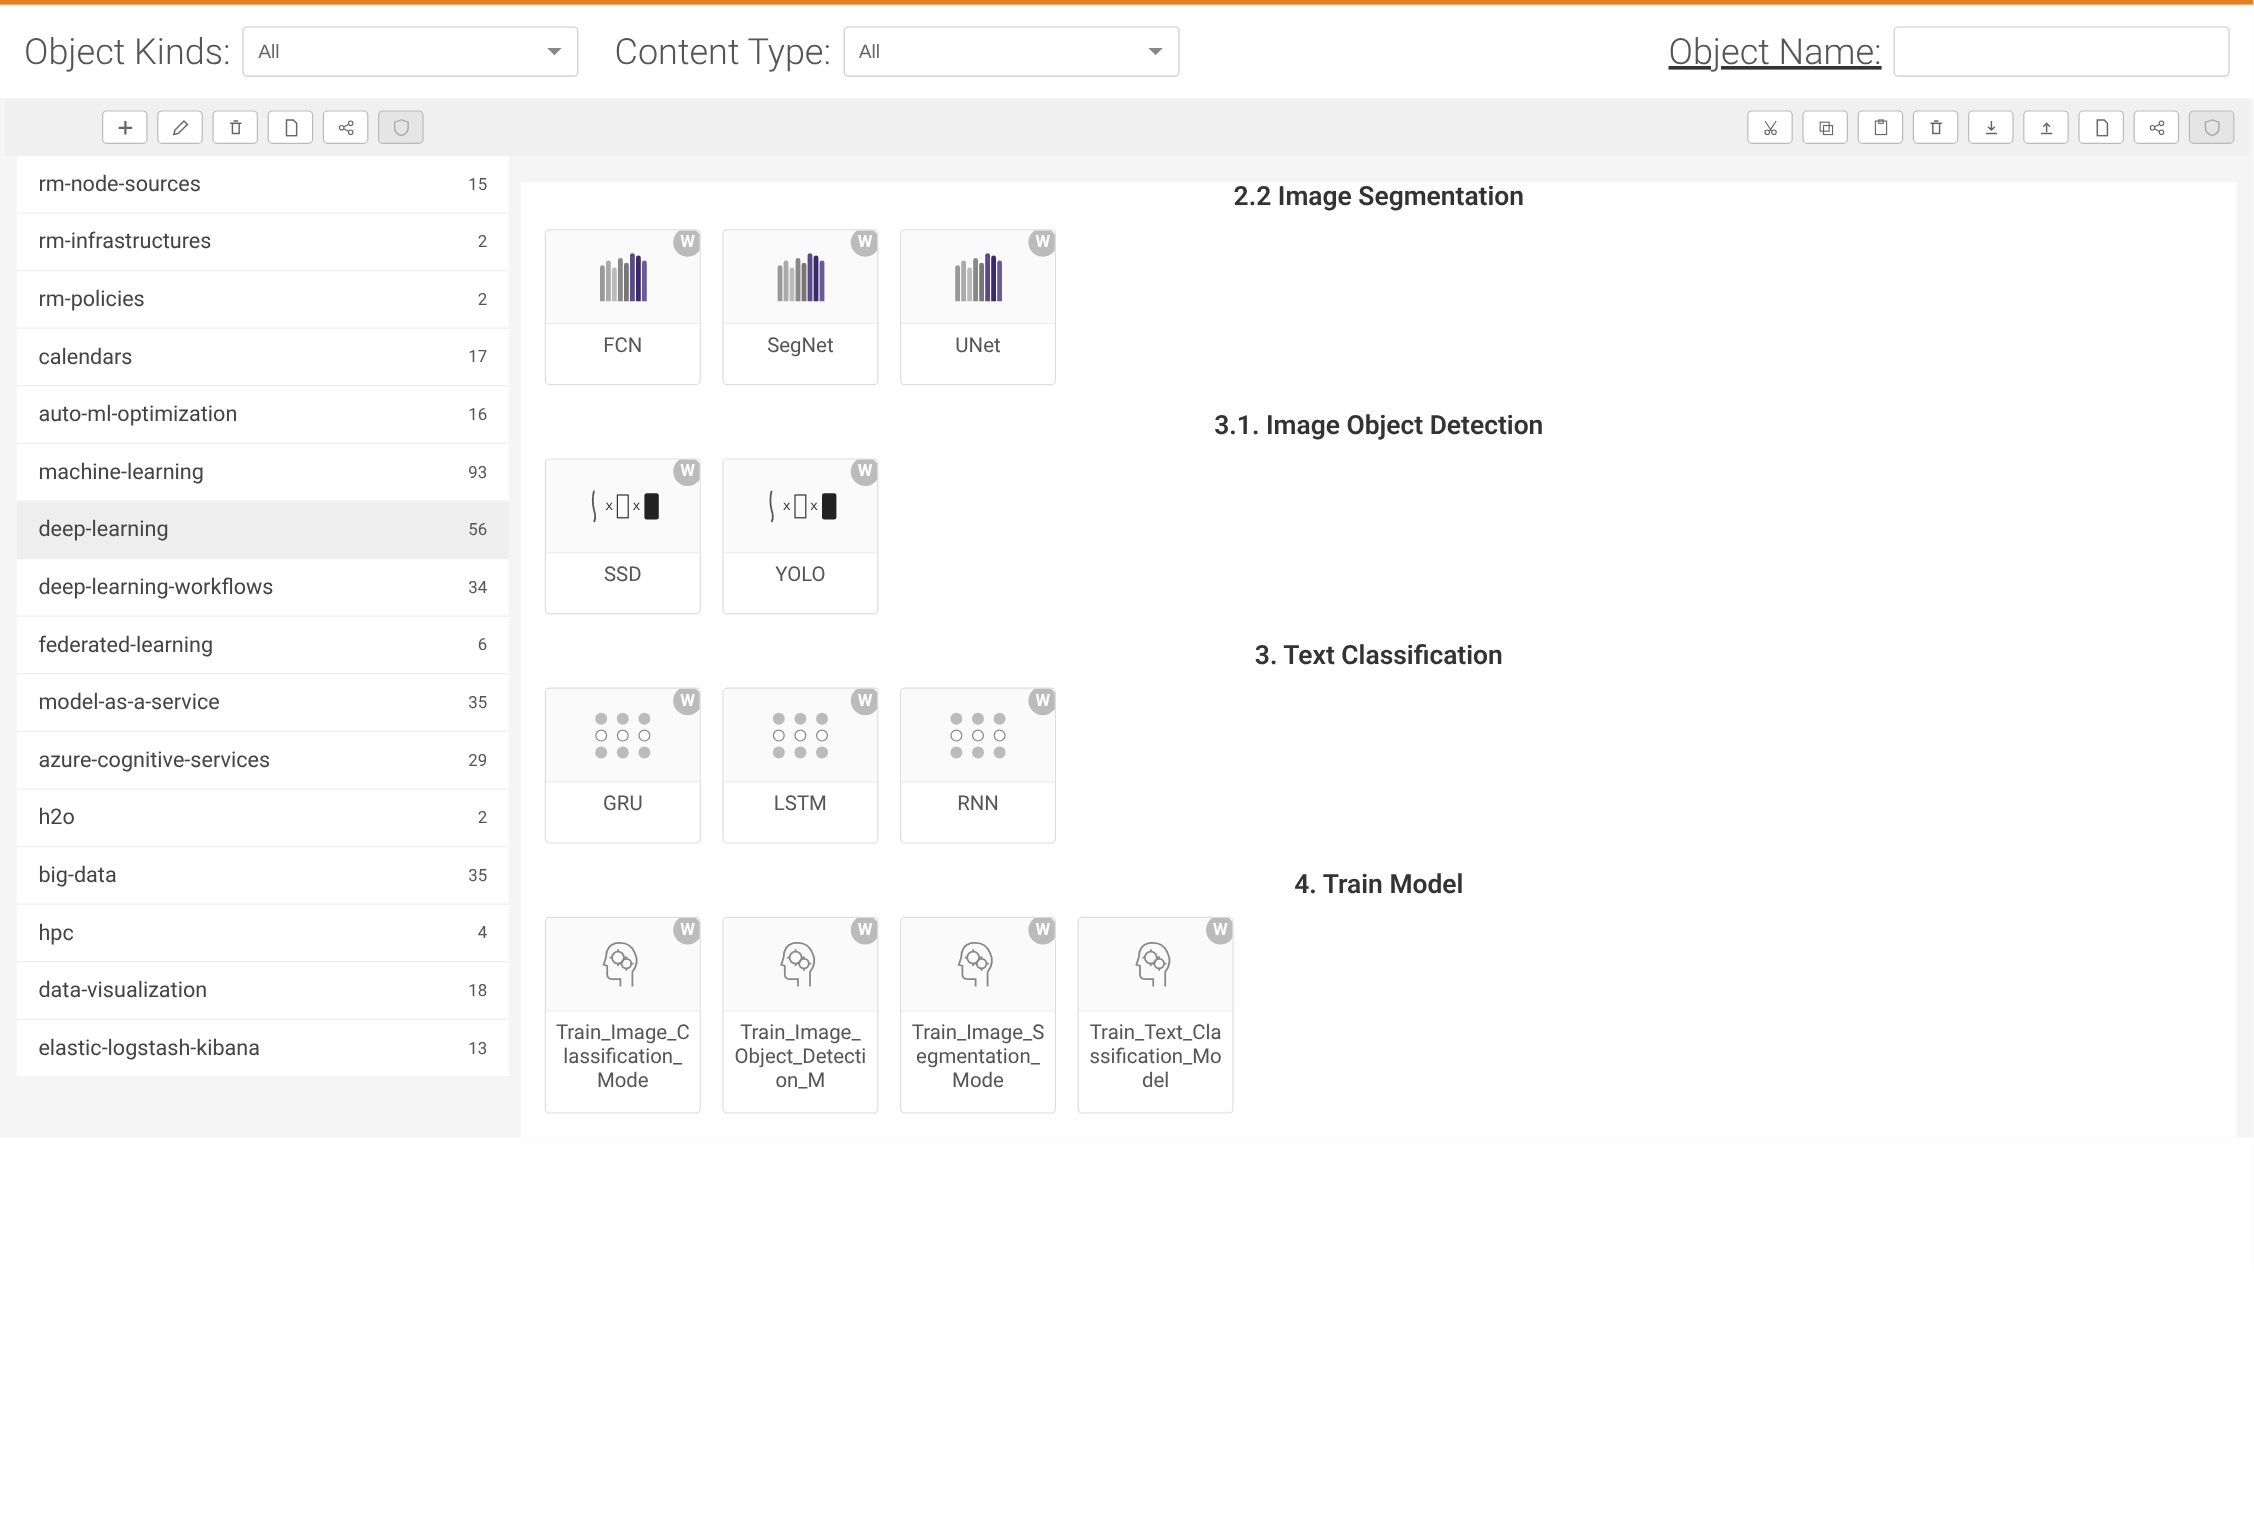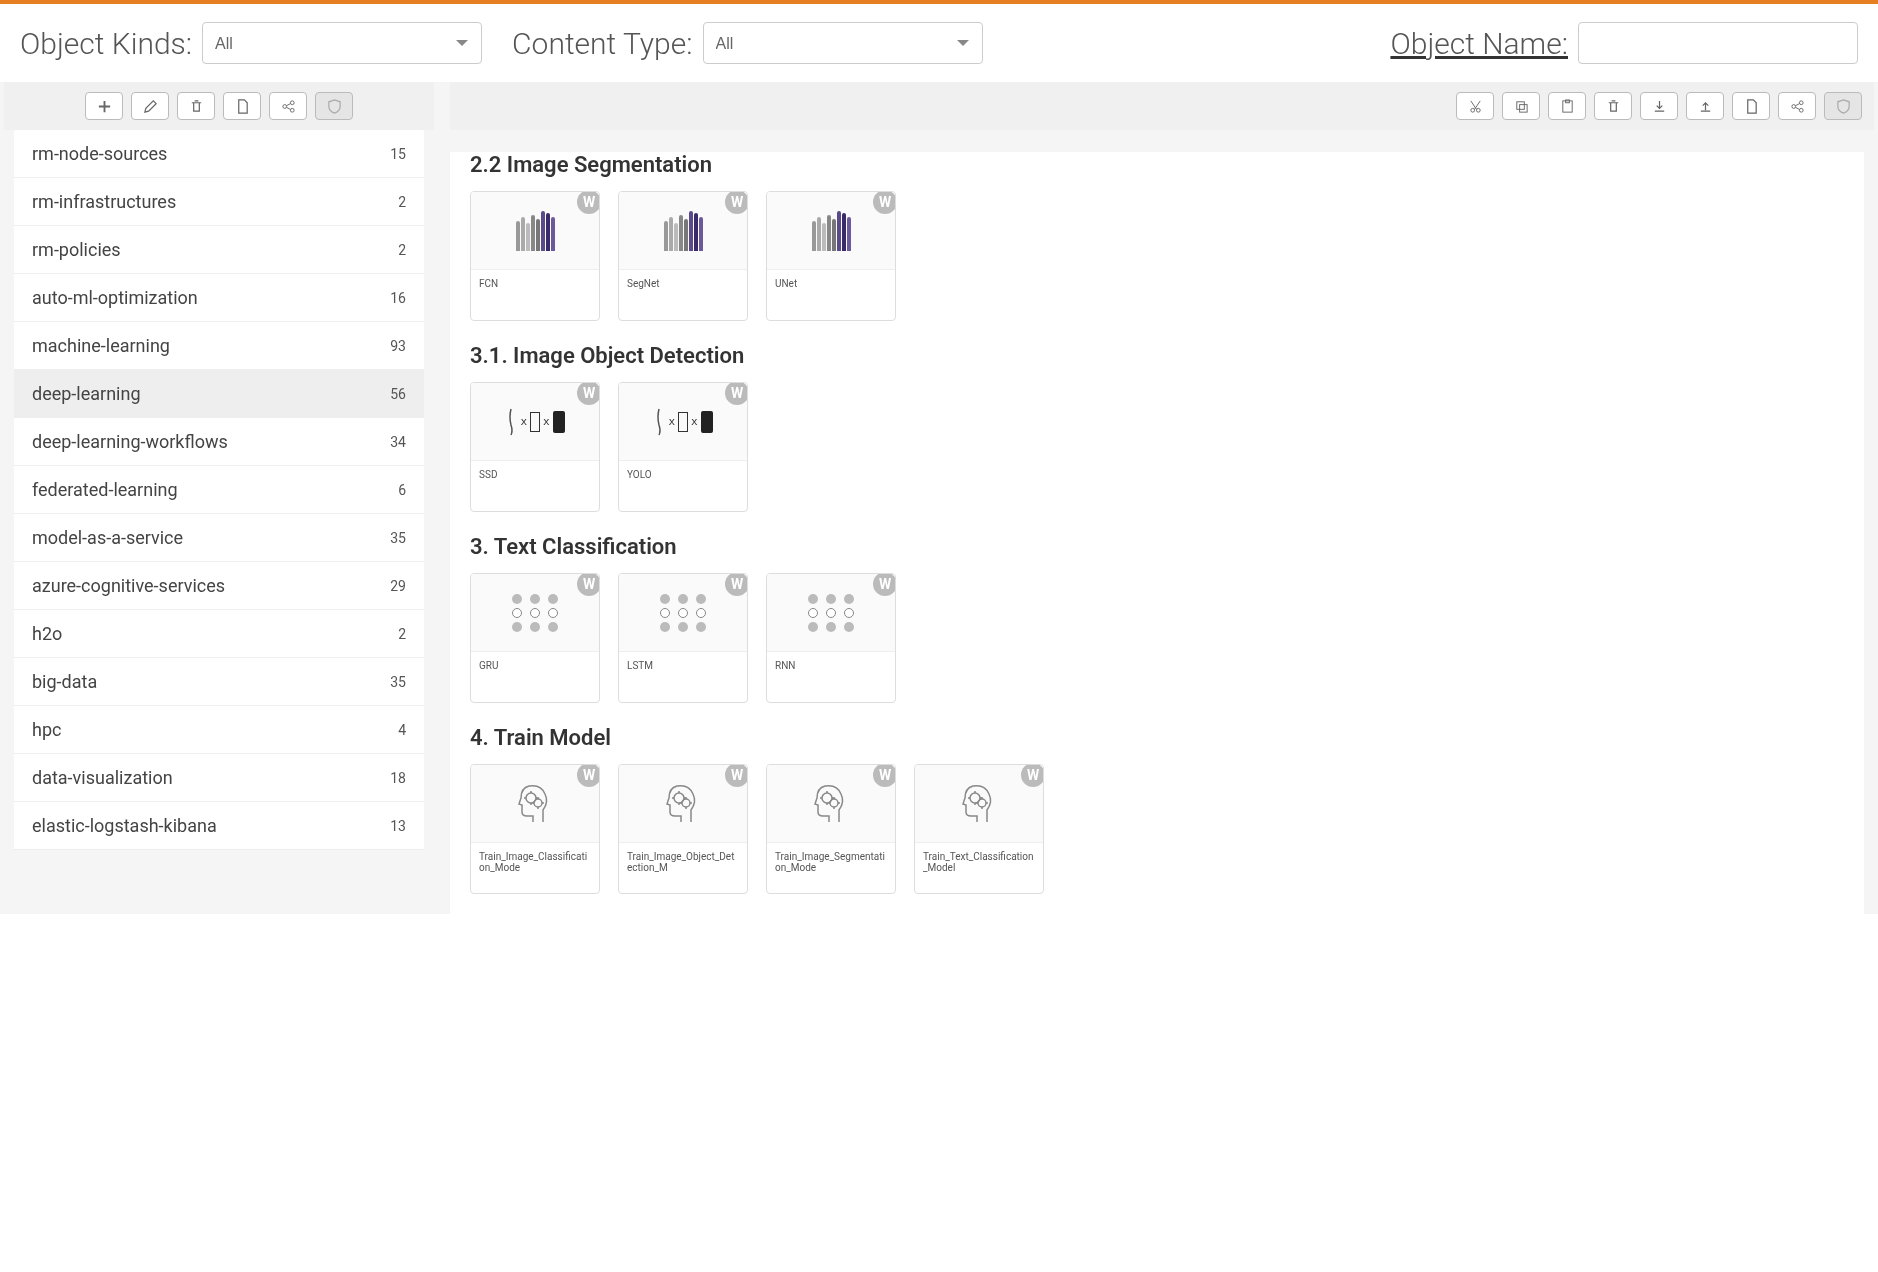--- a/index.html
+++ b/index.html
@@ -62,21 +62,22 @@
   border: 1px solid #ccc;
   border-radius: 4px;
   padding: 0 12px;
   font-size: 16px;
   background: #fff;
 }
 .main-container {
   display: flex;
   background: #f5f5f5;
   padding: 0 4px;
-  gap: 16px;
+  gap: 0;
+  text-align: center;
 }
 .left-panel {
   width: 430px;
   flex-shrink: 0;
   background: #f5f5f5;
 }
 .right-panel {
   flex: 1;
   background: #f5f5f5;
 }
@@ -167,21 +168,21 @@
   background: #bbb;
   color: #fff;
   font-weight: bold;
   font-size: 14px;
   display: flex;
   align-items: center;
   justify-content: center;
 }
 .card-label {
   padding: 8px 8px 16px 8px;
-  font-size: 10px;
+  font-size: 17px;
   color: #555;
   min-height: 50px;
   word-wrap: break-word;
 }
 
 .seg-icon { display: flex; gap: 1px; align-items: flex-end; height: 40px; }
 .seg-bar { width: 4px; border-radius: 2px 2px 0 0; }
 .det-icon { display: flex; align-items: center; gap: 3px; font-size: 11px; color: #333; }
 .det-box { border: 1.5px solid #333; width: 10px; height: 20px; }
 .det-fill { background: #222; width: 12px; height: 22px; border-radius: 2px; }
@@ -263,20 +264,24 @@
         </div>
         <div class="sidebar-item">
           <span>rm-infrastructures</span>
           <span class="sidebar-count">2</span>
         </div>
         <div class="sidebar-item">
           <span>rm-policies</span>
           <span class="sidebar-count">2</span>
         </div>
         <div class="sidebar-item">
+          <span>calendars</span>
+          <span class="sidebar-count">17</span>
+        </div>
+        <div class="sidebar-item">
           <span>auto-ml-optimization</span>
           <span class="sidebar-count">16</span>
         </div>
         <div class="sidebar-item">
           <span>machine-learning</span>
           <span class="sidebar-count">93</span>
         </div>
         <div class="sidebar-item active">
           <span>deep-learning</span>
           <span class="sidebar-count">56</span>

